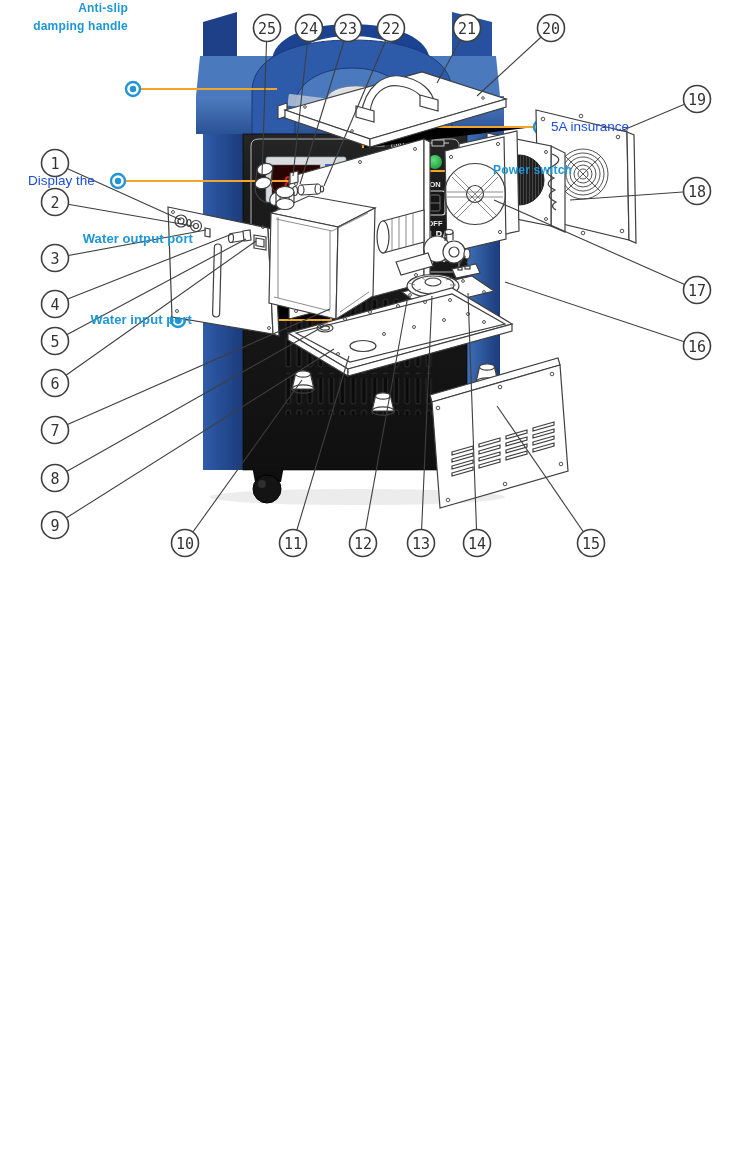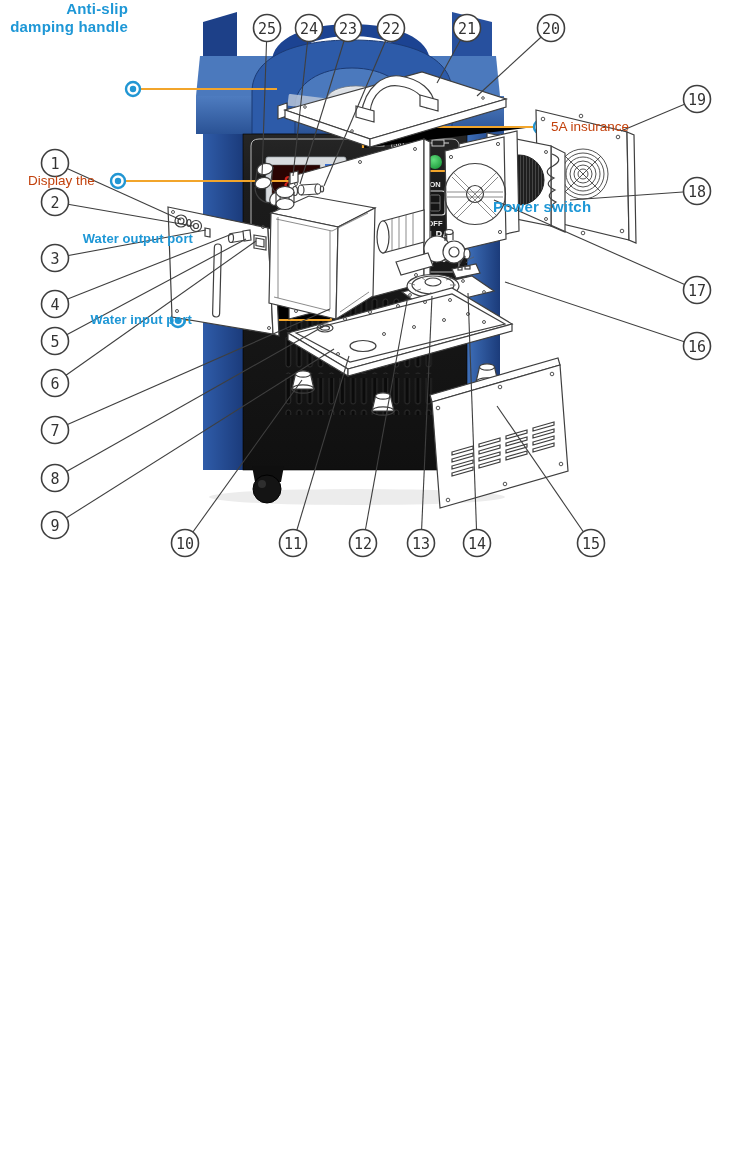--- a/index.html
+++ b/index.html
@@ -4,23 +4,23 @@
 <style>
   html,body{margin:0;padding:0;background:#ffffff;}
   #stage{position:relative;width:750px;height:1170px;background:#fff;overflow:hidden;
          font-family:"Liberation Sans",sans-serif;}
   #stage svg{position:absolute;left:0;top:0;display:block;}
   #photo-svg{top:0;}
   #diagram-svg{top:560px;}
 
   
   .callout-label{position:absolute;color:#1e97d6;z-index:5;}
-  .cl-bold{font-weight:700;font-size:15px;line-height:17.5px;letter-spacing:.2px;}
+  .cl-bold{font-weight:700;font-size:12px;line-height:17.5px;letter-spacing:.2px;}
   .cl-bold-sm{font-weight:700;font-size:13px;line-height:16px;letter-spacing:.1px;}
-  .cl-reg{font-weight:400;font-size:13.5px;line-height:15.5px;color:#c2410c;}
+  .cl-reg{font-weight:400;font-size:13.5px;line-height:15.5px;color:#1d4ed8;}
 
   
   .ln{stroke:#3f3f3f;stroke-width:1.2;fill:none;}
   .pt{stroke:#3f3f3f;stroke-width:1.2;fill:#ffffff;}
   .ptn{stroke:#3f3f3f;stroke-width:1.2;fill:none;}
   .thin{stroke:#5a5a5a;stroke-width:.7;fill:none;}
   .dot{stroke:#3f3f3f;stroke-width:.9;fill:none;}
   .leader{stroke:#3f3f3f;stroke-width:1.1;}
   .cnum{fill:#fff;stroke:#3f3f3f;stroke-width:1.6;}
   .ctext{font-family:"DejaVu Sans Mono","Liberation Mono",monospace;font-size:15px;
@@ -251,21 +251,21 @@
   <div class="callout-label cl-bold" style="left:0;top:61;width:128px;text-align:right;">
     <div>Anti-slip</div>
     <div>damping handle</div>
   </div>
   <div class="callout-label cl-reg" style="left:551px;top:119px;">
     <span>5A insurance</span>
   </div>
   <div class="callout-label cl-reg" style="left:28px;top:173px;width:240px;">
     <div>Display  the</div>
   </div>
-  <div class="callout-label cl-bold" style="left:493px;top:162px;margin-top:36px;">
+  <div class="callout-label cl-bold" style="left:493px;top:162px;">
     <span>Power switch</span>
   </div>
   <div class="callout-label cl-bold-sm" style="left:0;top:231px;width:193px;text-align:right;">
     <span>Water output port</span>
   </div>
   <div class="callout-label cl-bold-sm" style="left:0;top:312px;width:192px;text-align:right;">
     <span>Water input port</span>
   </div>
 
   <svg id="diagram-svg" width="750" height="610" viewBox="0 560 750 610">

